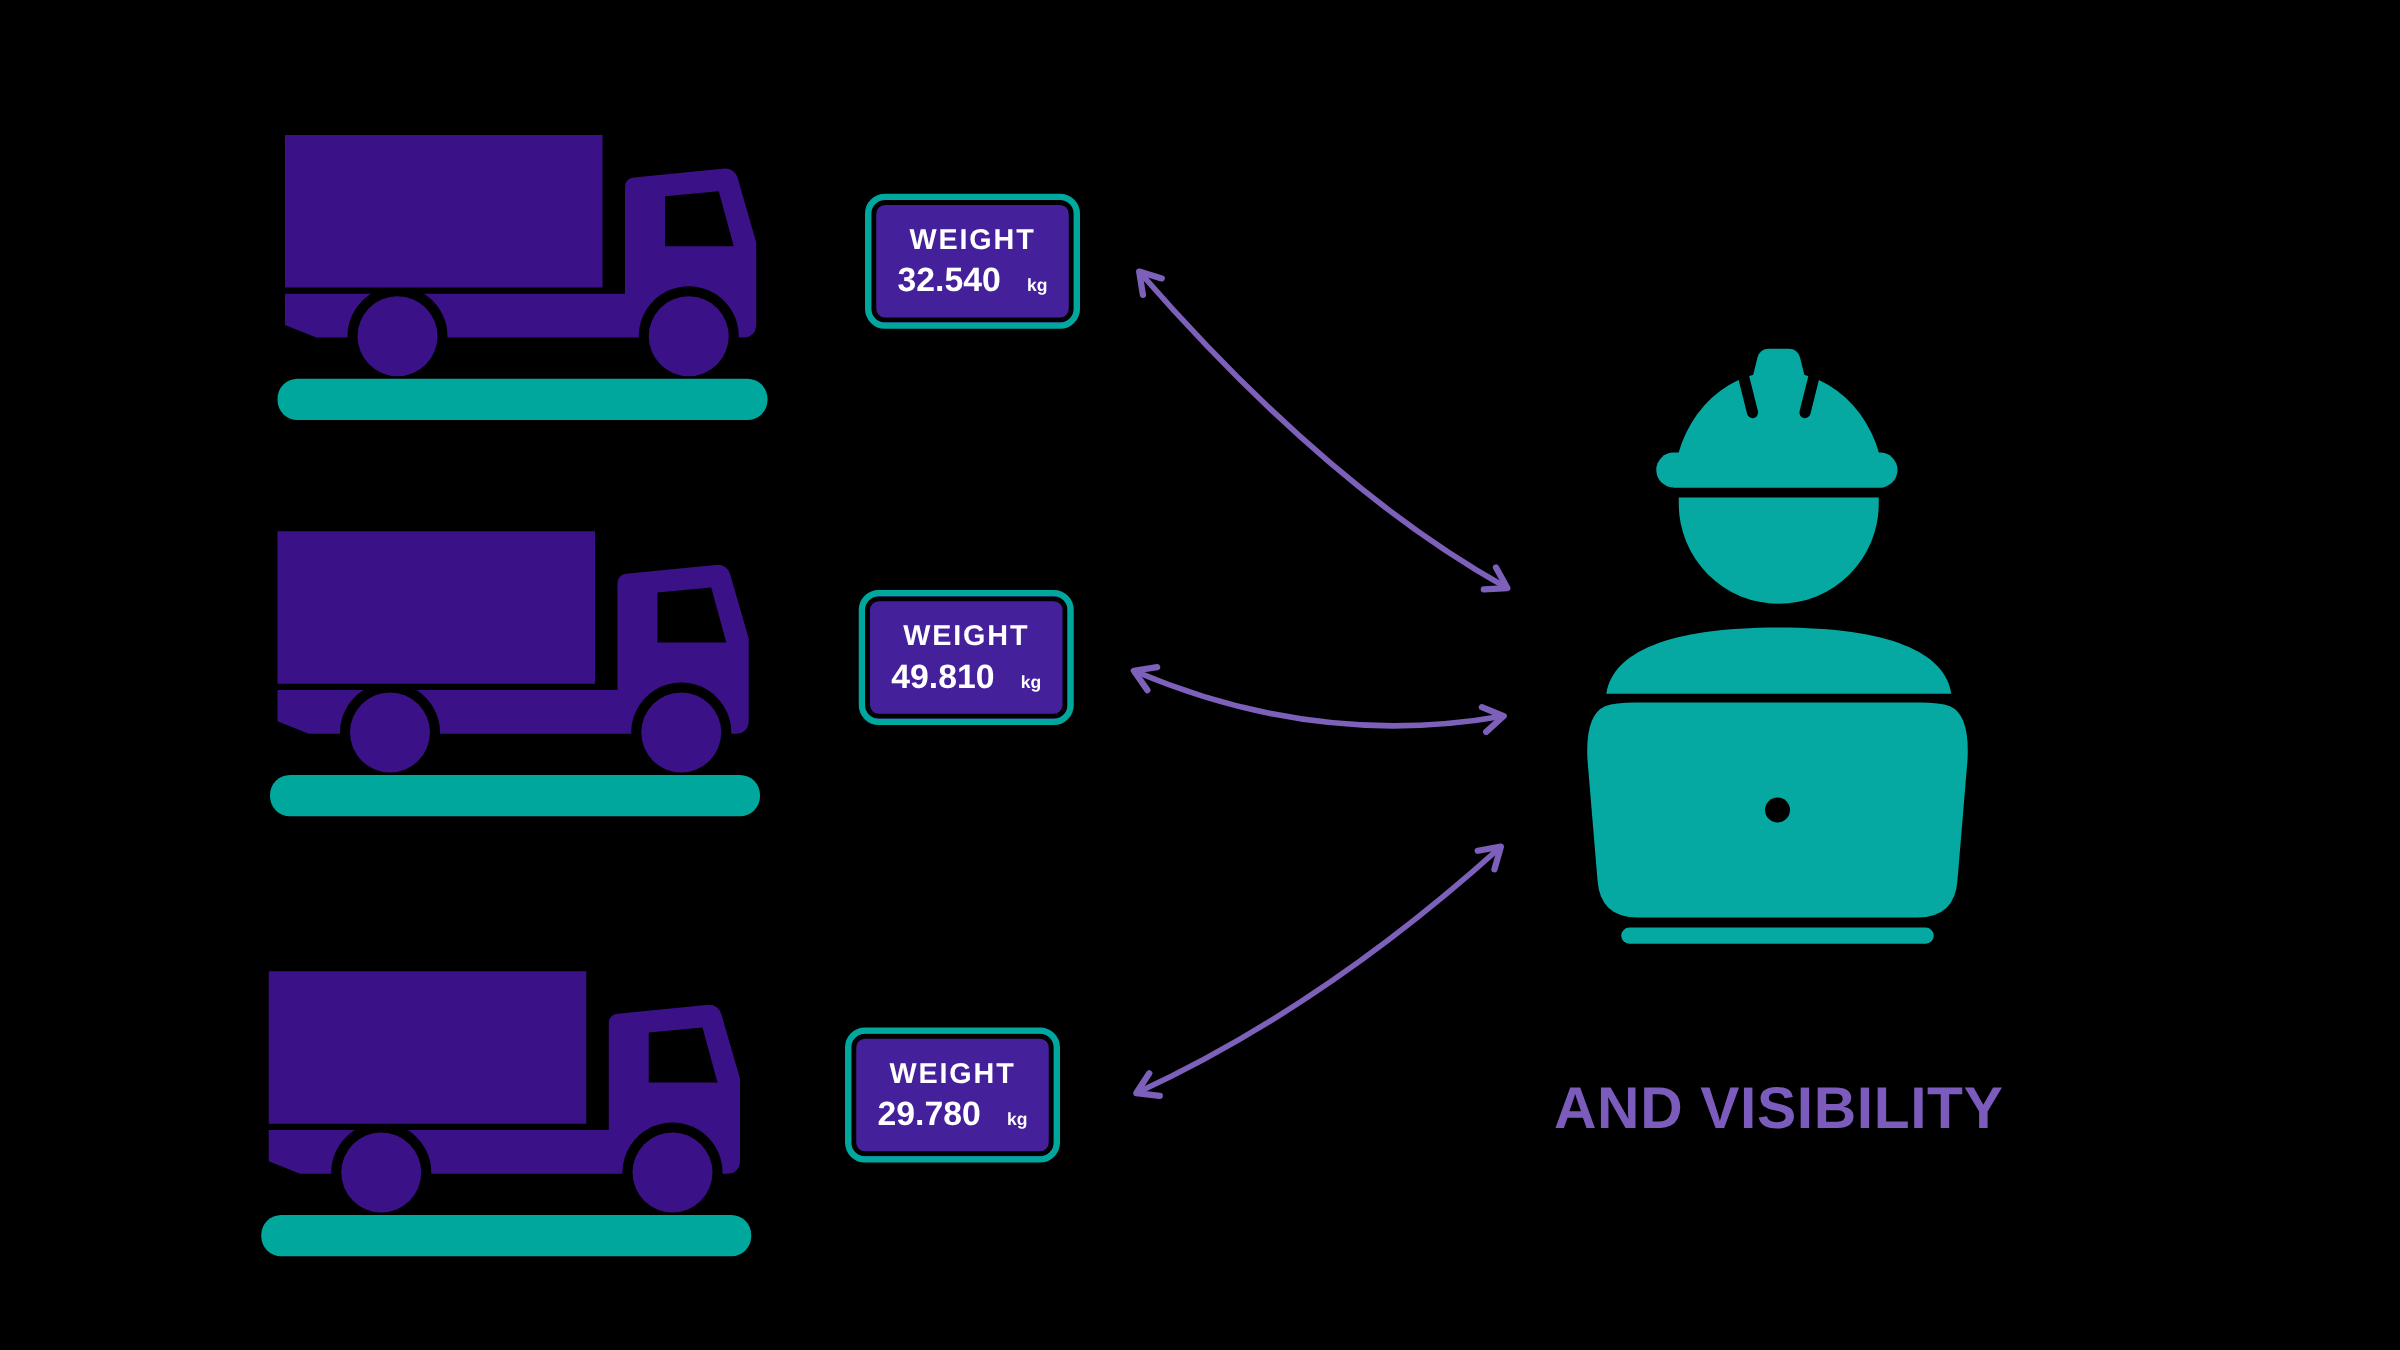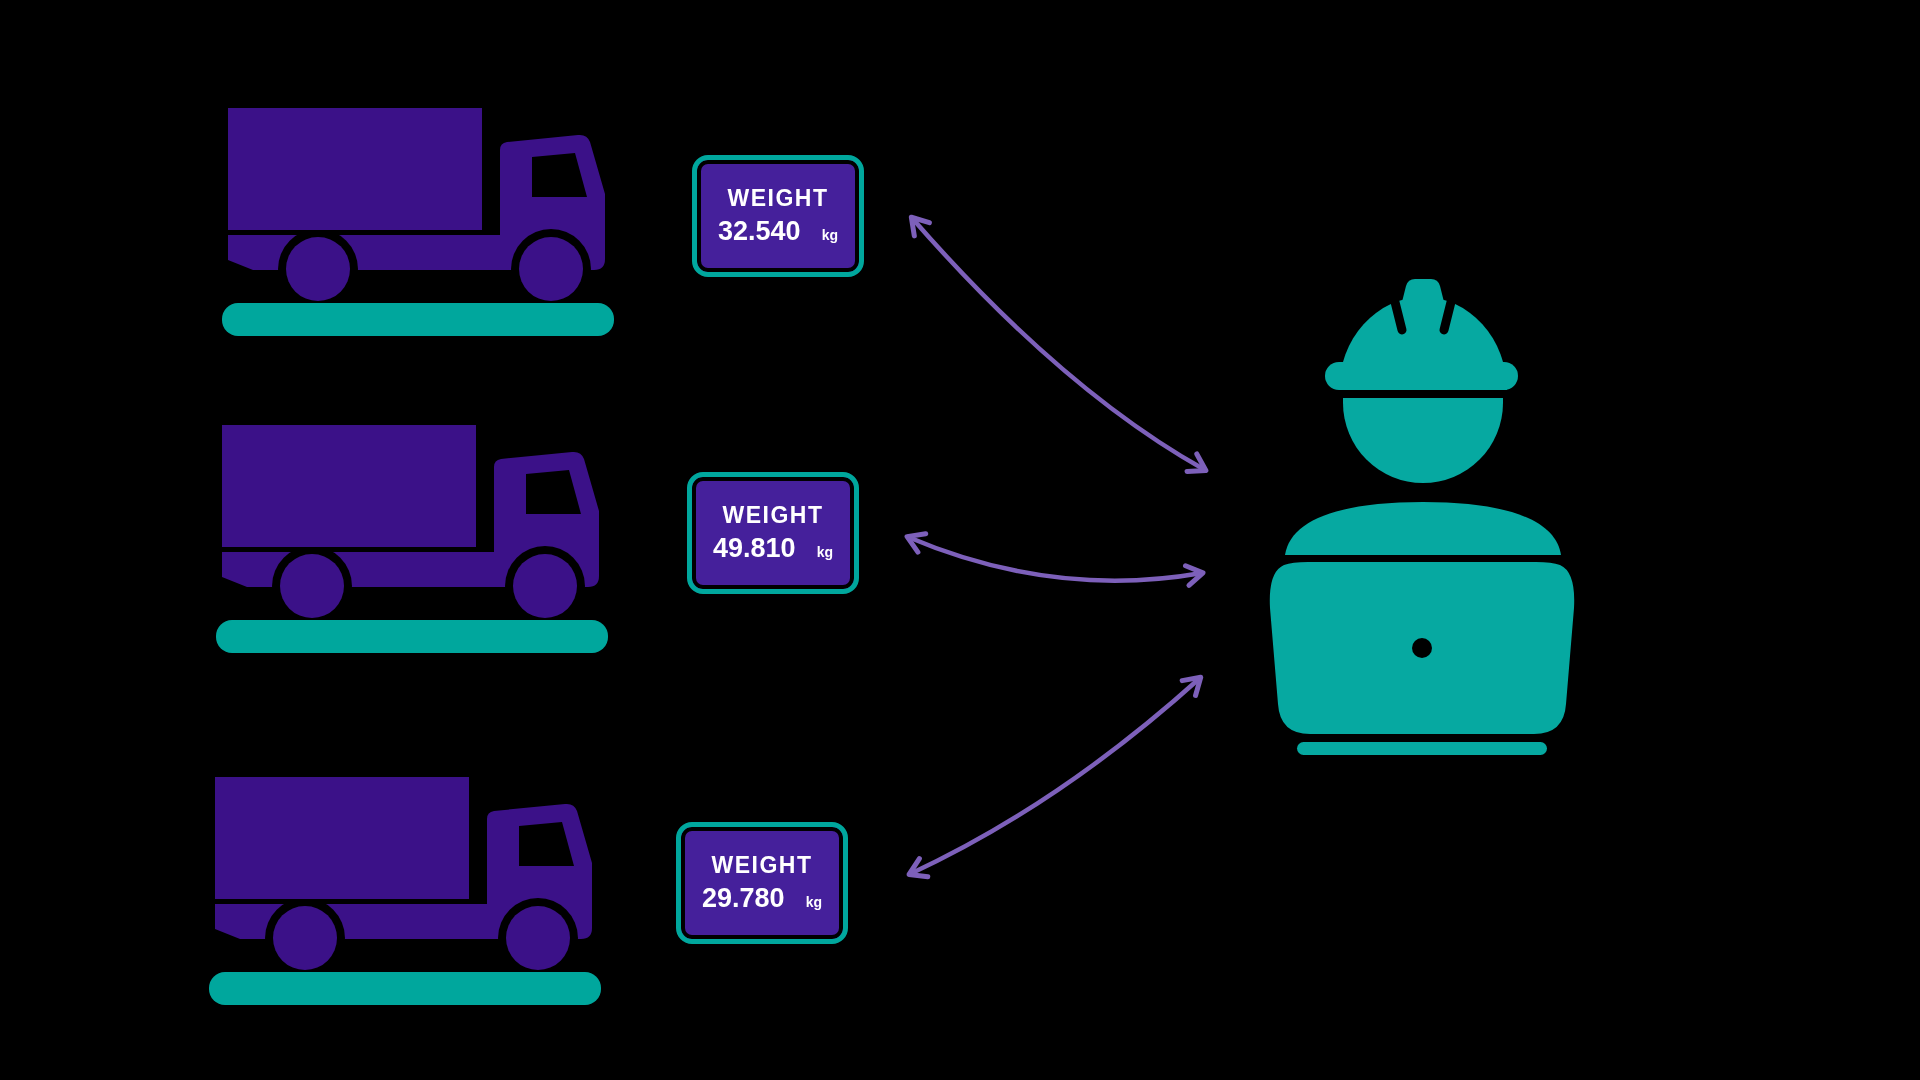--- a/index.html
+++ b/index.html
@@ -12,21 +12,21 @@
     --text-white:#FFFFFF;
     --bg:#000000;
   }
   html,body{margin:0;padding:0;background:var(--bg);}
   .stage{
     position:relative;width:1920px;height:1080px;background:var(--bg);
     overflow:hidden;font-family:"Liberation Sans",sans-serif;
   }
   .layer{position:absolute;left:0;top:0;}
   .weight-box{
-    position:absolute;width:172px;height:122px;box-sizing:border-box;
+    position:absolute;width:172px;height:108px;box-sizing:border-box;
     background:var(--box-purple);
     border:5px solid var(--teal);
     border-radius:16px;
     box-shadow:inset 0 0 0 4px #000;
     display:flex;flex-direction:column;align-items:center;justify-content:center;
     color:var(--text-white);
   }
   .weight-label{font-size:23px;font-weight:800;letter-spacing:1.5px;line-height:1;}
   .weight-value-row{margin-top:8px;font-size:27px;font-weight:800;line-height:1;display:flex;align-items:baseline;justify-content:space-between;}
   .weight-unit{font-size:14px;font-weight:800;margin-left:21px;}
@@ -105,15 +105,16 @@
 
   <div class="weight-box" style="left:676px;top:822px;">
     <div class="weight-label">WEIGHT</div>
     <div class="weight-value-row">
       <span>29.780</span>
       <span class="weight-unit">kg</span>
     </div>
   </div>
 
   <div class="caption">
+    <div>AND VISIBILITY</div>
   </div>
 
 </div>
 
 </body></html>

